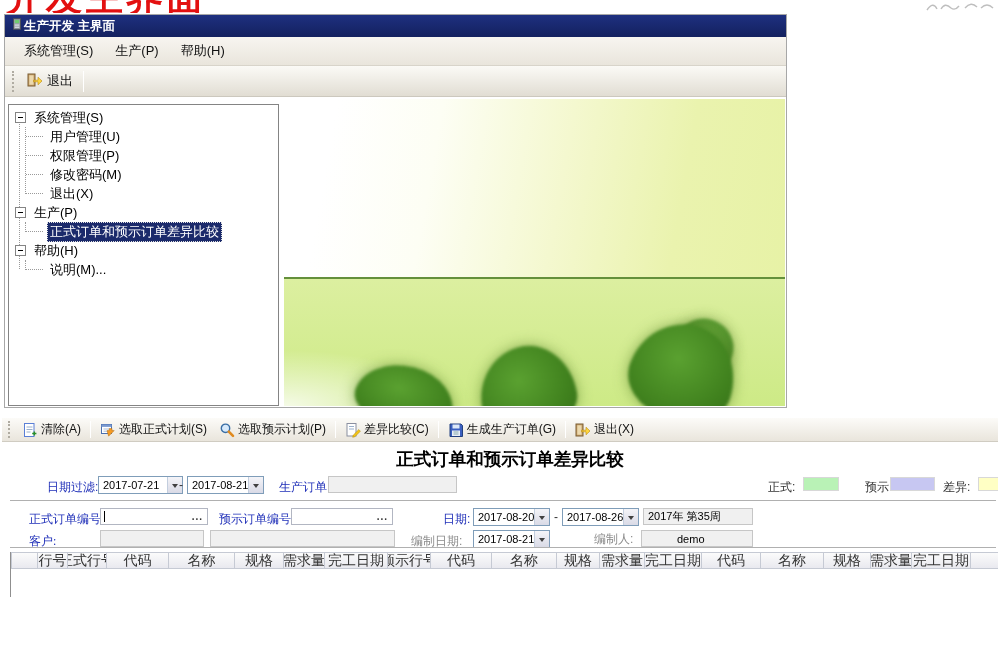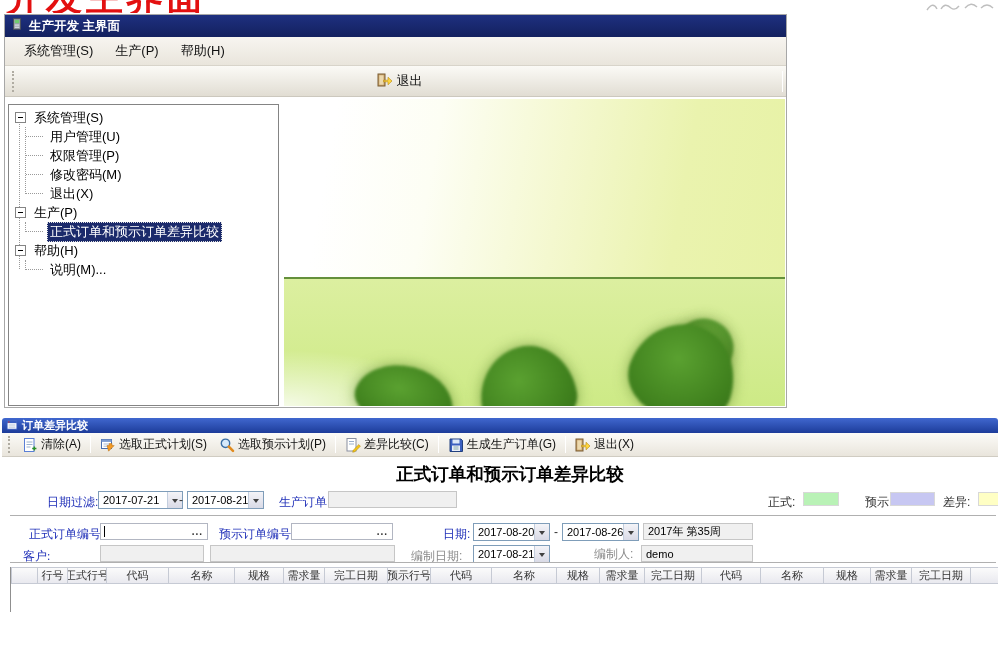--- a/index.html
+++ b/index.html
@@ -9,27 +9,27 @@
   
   .red-heading { position:absolute; left:6px; top:0; width:280px; height:13px; overflow:hidden; }
   .red-heading span { display:block; position:relative; top:-27px; font-size:37px; font-weight:bold;
     color:#e31010; letter-spacing:3px; white-space:nowrap; }
   .corner-scribble { position:absolute; left:925px; top:0; opacity:.55; }
 
   
   .main-window { position:absolute; left:4px; top:14px; width:783px; height:394px;
     border:1px solid #a7a7a7; background:#fff; overflow:hidden; }
   .mw-titlebar { height:22px; background:linear-gradient(180deg,#1e3080,#13215f);
-    display:flex; align-items:center; gap:5px; padding:0 5px; }
+    display:flex; align-items:center; padding:0 5px; }
   .mw-titlebar .title { color:#fff; font-weight:bold; font-size:12.5px; white-space:nowrap; }
   .mw-menubar { height:29px; background:linear-gradient(180deg,#f7f5f0,#e9e5dc);
     border-bottom:1px solid #d8d4ca; display:flex; align-items:center; padding-left:8px; }
   .menu-item { font-size:13px; color:#111; padding:4px 11px; white-space:nowrap; cursor:default; }
   .mw-toolbar { height:31px; background:linear-gradient(180deg,#fbfaf6,#e1ddd3);
-    border-bottom:1px solid #ccc8be; display:flex; align-items:center; padding-left:3px;justify-content:space-between; }
+    border-bottom:1px solid #ccc8be; display:flex; align-items:center; padding-left:3px; }
   .grip { width:4px; height:70%; border-left:2px dotted #b0aca2; margin:0 4px; }
   .tool-btn { display:flex; align-items:center; gap:4px; padding:2px 7px; font-size:13px;
     color:#111; white-space:nowrap; cursor:default; }
   .tool-sep { width:1px; height:70%; background:#c2beb4; border-right:1px solid #fff; margin:0 3px; }
   .mw-content { position:relative; height:310px; background:#fff; }
 
   
   .tree-panel { position:absolute; left:3px; top:7px; width:271px; bottom:1px;
     border:1px solid #848484; background:#fff; overflow:hidden; }
   .tree { position:relative; padding:3px 0 0 6px; font-size:13px; color:#000; }
@@ -95,21 +95,21 @@
   .legend-label { font-size:12px; color:#333; white-space:nowrap; }
   .legend-swatch { height:14px; border:1px solid #d8d8d8; }
 
   .hsep { position:absolute; left:8px; right:2px; height:2px;
     border-top:1px solid #b0b0b0; border-bottom:1px solid #ffffff; }
 
   .grid { position:absolute; left:8px; right:0; top:110px; height:45px;
     border-left:1px solid #8f8f8f; background:#fff; }
   .grid-header { display:flex; height:17px; }
   .gh-cell { flex:none; display:flex; align-items:center; justify-content:center;
-    font-size:11px; color:#333; white-space:nowrap; overflow:hidden;
+    font-size:14px; color:#333; white-space:nowrap; overflow:hidden;
     background:linear-gradient(180deg,#fbfbfb,#e9e9ef); border:1px solid #c6cad4; margin-left:-1px; }
   .gh-cell:first-child { margin-left:0; }
   .grid-body { height:28px; background:#fff; }
 
   .dash { font-size:12px; color:#333; }
 </style>
 </head>
 <body>
 
 <div class="screen">
@@ -199,30 +199,20 @@
           <div class="leaf leaf-1"></div>
           <div class="leaf leaf-2"></div>
           <div class="leaf leaf-3b"></div>
           <div class="leaf leaf-3"></div>
         </div>
       </div>
     </div>
   </div>
 
   <div class="compare-window">
-    <div class="cw-titlebar">
-      <span><svg width="12" height="12" viewBox="0 0 16 16">
-            <rect x="1.5" y="2.5" width="13" height="11" fill="#fff" stroke="#3a5fc0"></rect>
-            <rect x="1.5" y="2.5" width="13" height="3" fill="#3a5fc0"></rect>
-            <circle cx="3.8" cy="4" r="1" fill="#e23333"></circle>
-            <line x1="3.5" y1="8" x2="12.5" y2="8" stroke="#9aaccc"></line>
-            <line x1="3.5" y1="10.8" x2="12.5" y2="10.8" stroke="#9aaccc"></line>
-          </svg></span>
-      <span class="title">订单差异比较</span>
-    </div>
     <div class="cw-toolbar">
       <span class="grip"></span>
       <span id="cw-toolbar-buttons" style="display:flex;align-items:center;height:100%;">
           <span class="tool-btn">
             <span style="display: inline-flex;">
               <svg width="16" height="16" viewBox="0 0 16 16">
                 <rect x="2.5" y="1.5" width="9.5" height="13" fill="#fff" stroke="#5a7fd6"></rect>
                 <line x1="4.5" y1="5" x2="10.5" y2="5" stroke="#9ab0cc"></line>
                 <line x1="4.5" y1="7.5" x2="10.5" y2="7.5" stroke="#9ab0cc"></line>
                 <line x1="4.5" y1="10" x2="8.5" y2="10" stroke="#9ab0cc"></line>
@@ -336,34 +326,34 @@
       </div>
       <span class="abs dash" style="left:552px; top:68px;">-</span>
       <div class="abs combo" style="left:560px; top:66px; width:77px;">
         <span class="val">2017-08-26</span>
         <span class="arrow"></span>
       </div>
       <div class="abs field ro" style="left:641px; top:66px; width:110px;">
         <span class="txt">2017年 第35周</span>
       </div>
 
-      <span class="abs lbl-blue" style="left:21px; top:91px;font-family:Liberation Serif, serif;">客户:</span>
+      <span class="abs lbl-blue" style="left:27px; top:91px;font-family:Liberation Serif, serif;">客户:</span>
       <div class="abs field ro" style="left:98px; top:88px; width:104px;">
         <span class="txt"></span>
       </div>
       <div class="abs field ro" style="left:208px; top:88px; width:185px;">
         <span class="txt"></span>
       </div>
       <span class="abs lbl-gray" style="left:409px; top:91px;">编制日期:</span>
       <div class="abs combo" style="left:471px; top:88px; width:77px;">
         <span class="val">2017-08-21</span>
         <span class="arrow"></span>
       </div>
       <span class="abs lbl-gray" style="left:592px; top:89px;">编制人:</span>
-      <div class="abs field ro" style="left:639px; top:88px; width:112px;">
+      <div class="abs field ro" style="left:639px; top:88px; width:112px;padding-left:31px;">
         <span class="txt">demo</span>
       </div>
 
       <div class="hsep" style="top:105px;"></div>
 
       <div class="grid">
         <div class="grid-header" id="grid-header">
             <div class="gh-cell" style="width: 27px;"></div>
             <div class="gh-cell" style="width: 31px;">行号</div>
             <div class="gh-cell" style="width: 40px;">正式行号</div>

